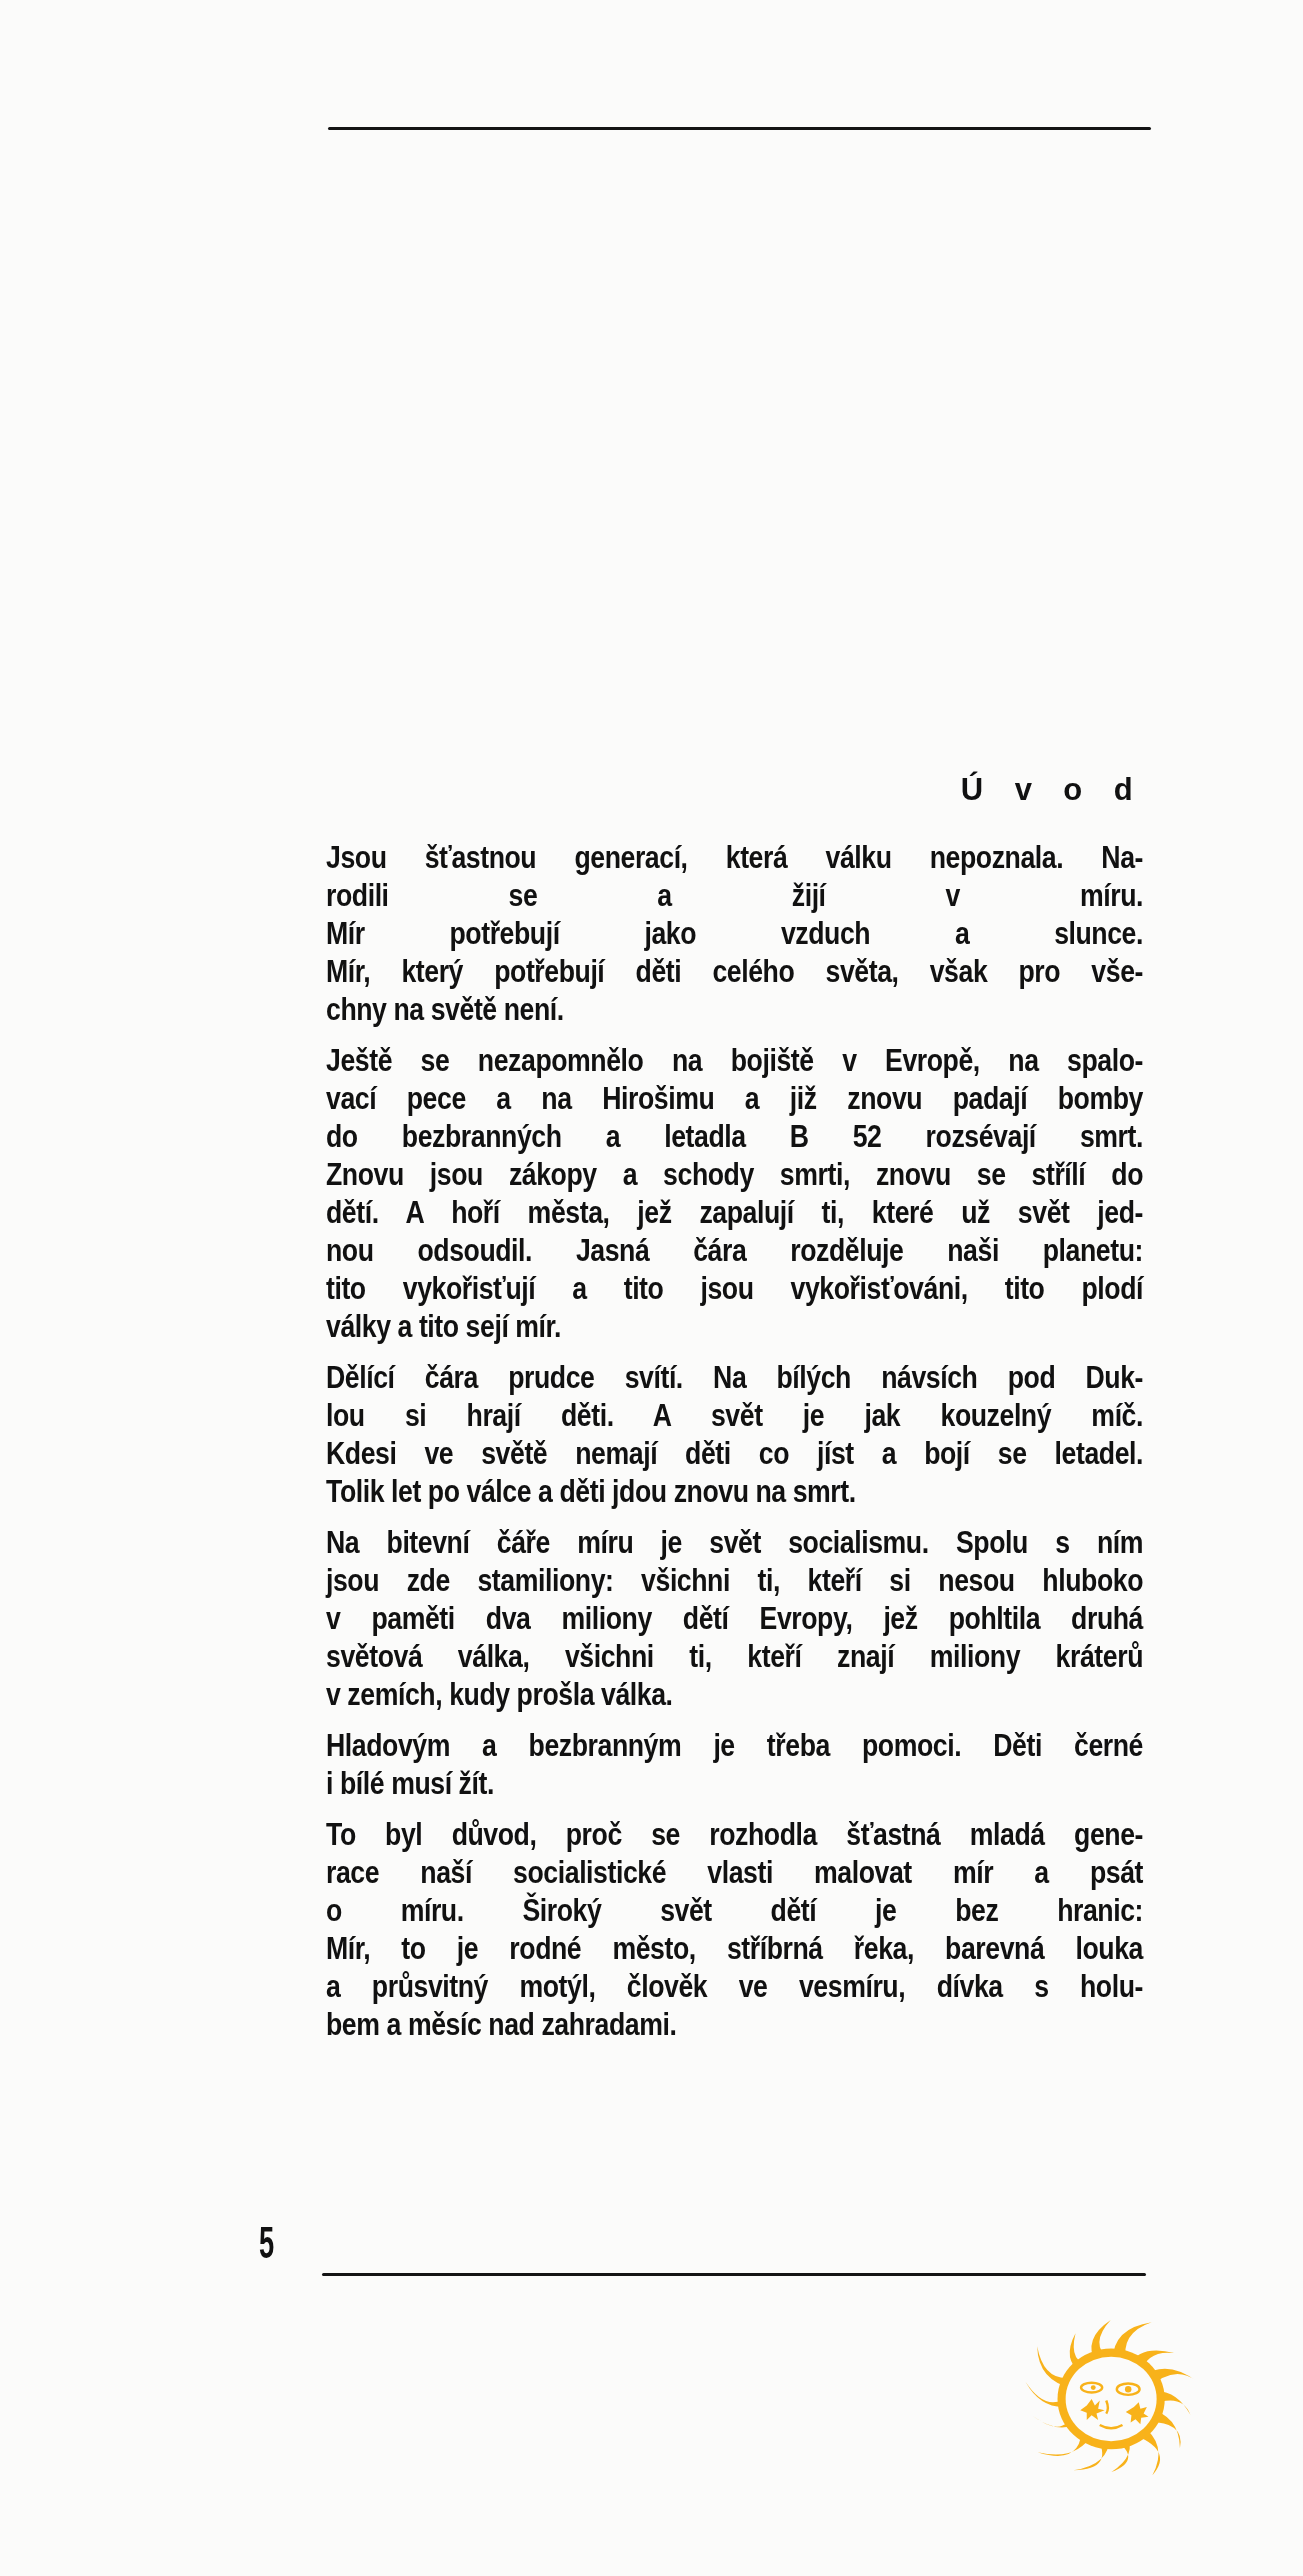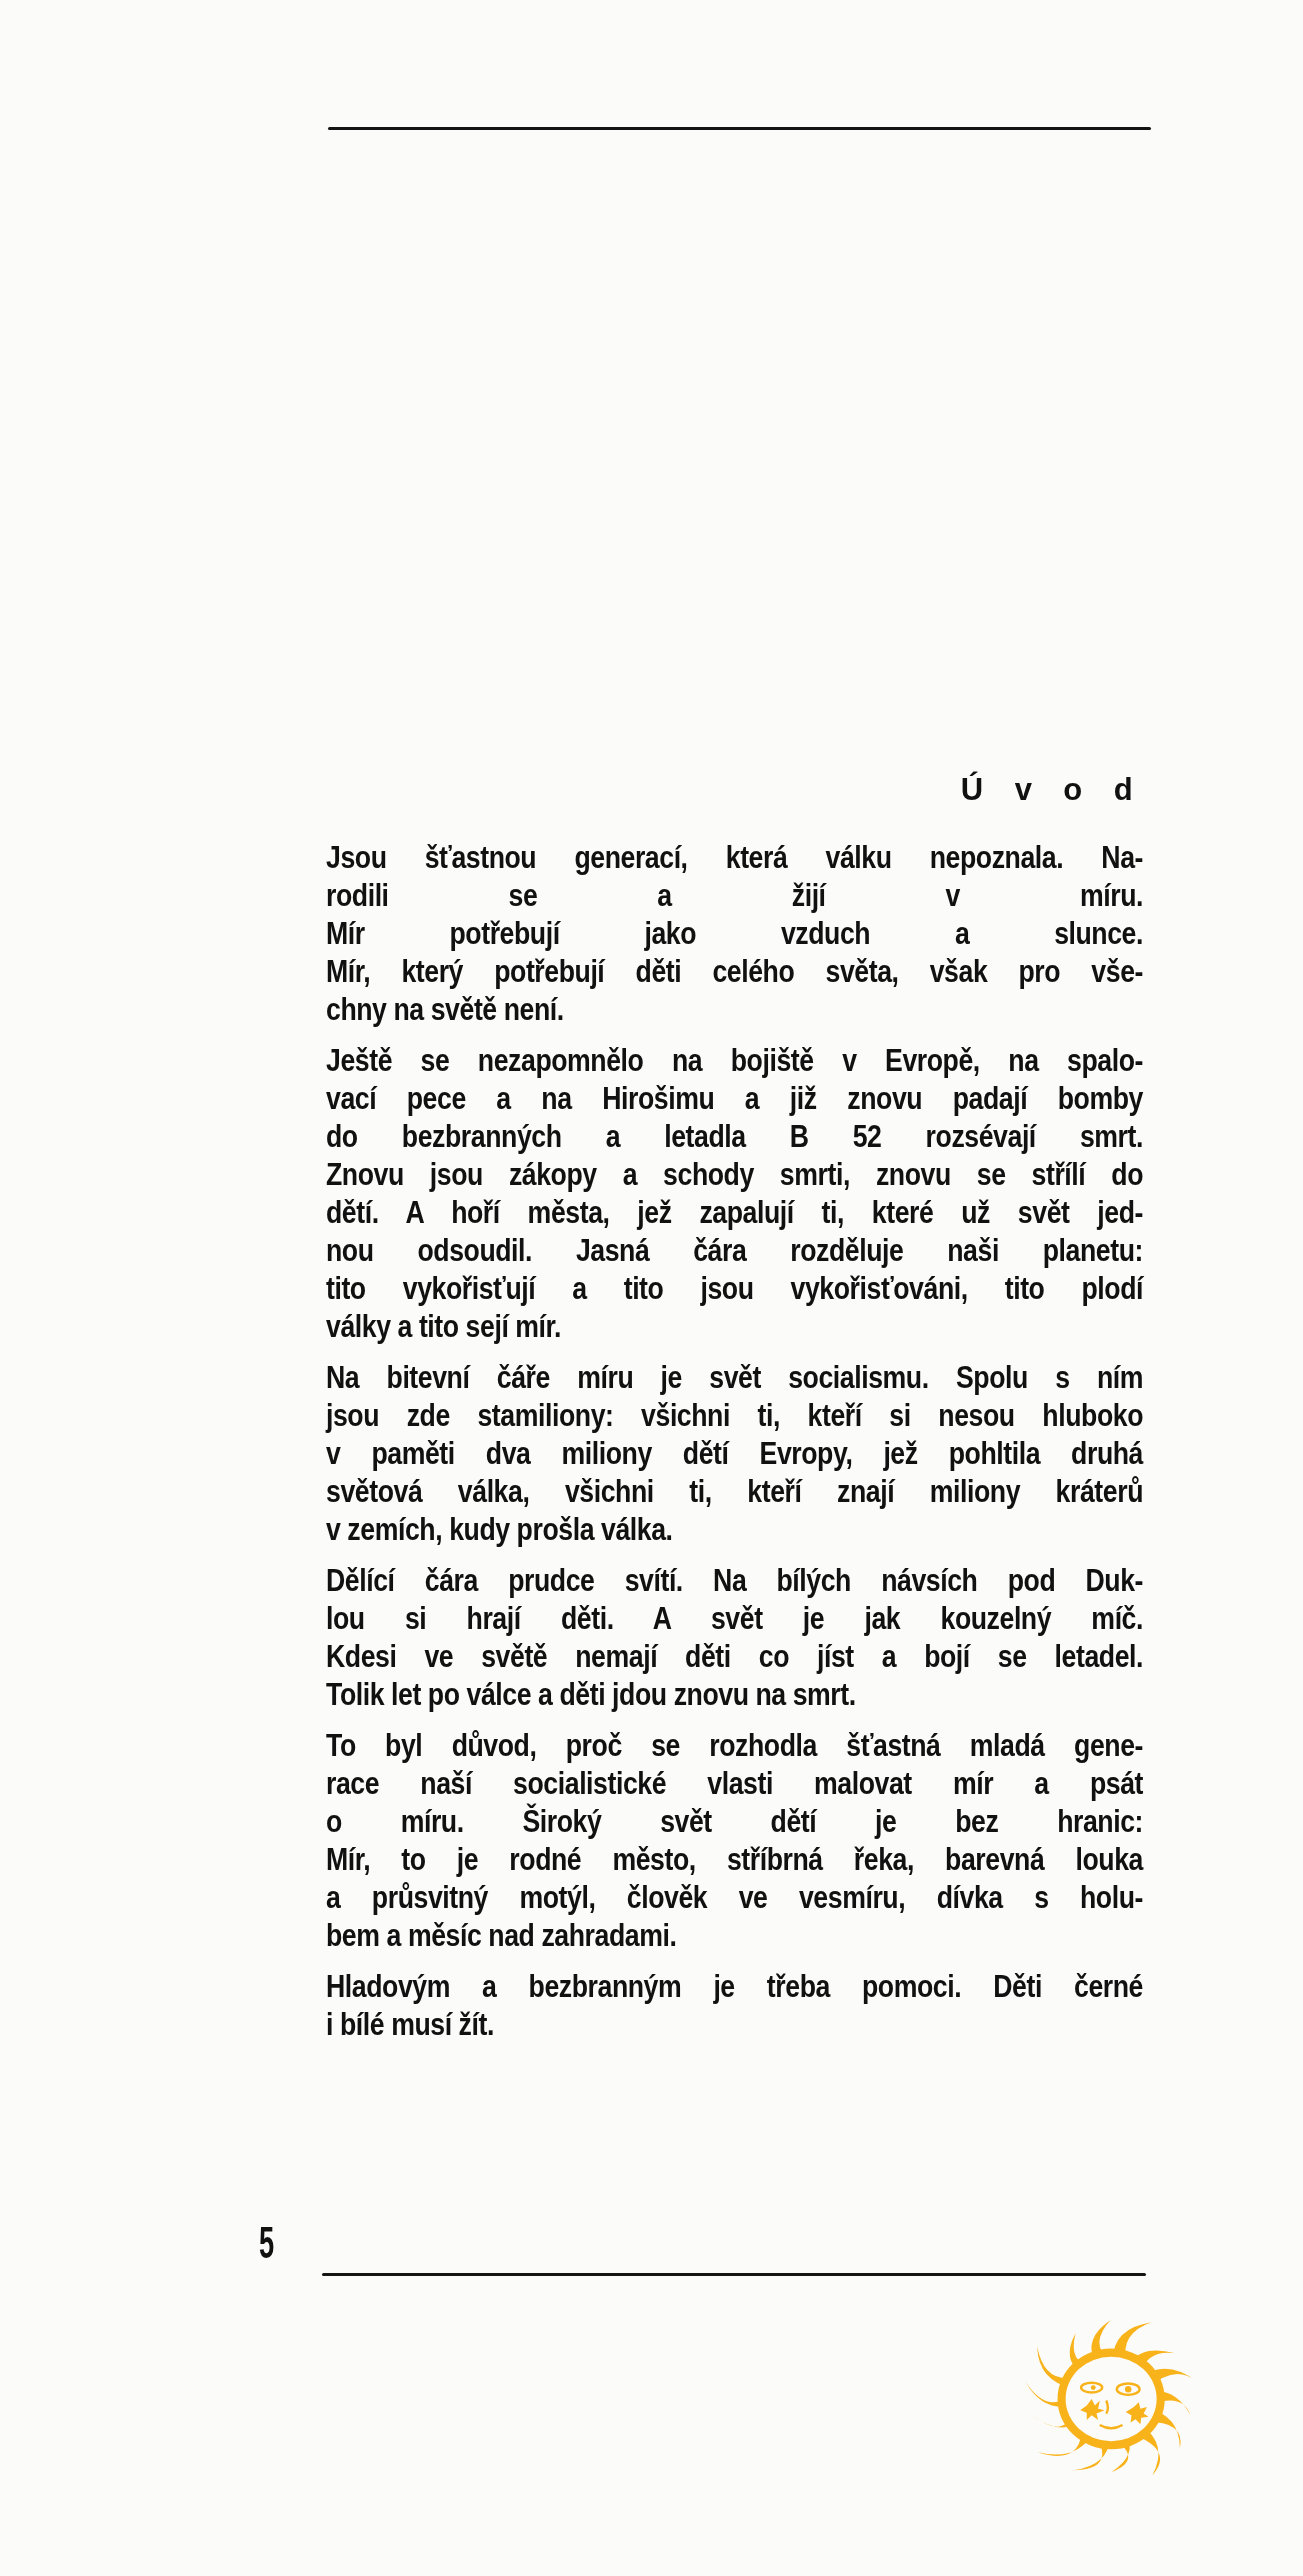--- a/index.html
+++ b/index.html
@@ -92,43 +92,43 @@
         <span class="line">Ještě se nezapomnělo na bojiště v Evropě, na spalo-</span>
         <span class="line">vací pece a na Hirošimu a již znovu padají bomby</span>
         <span class="line">do bezbranných a letadla B 52 rozsévají smrt.</span>
         <span class="line">Znovu jsou zákopy a schody smrti, znovu se střílí do</span>
         <span class="line">dětí. A hoří města, jež zapalují ti, které už svět jed-</span>
         <span class="line">nou odsoudil. Jasná čára rozděluje naši planetu:</span>
         <span class="line">tito vykořisťují a tito jsou vykořisťováni, tito plodí</span>
         <span class="line last">války a tito sejí mír.</span>
       </div>
       <div class="para">
+        <span class="line">Dělící čára prudce svítí. Na bílých návsích pod Duk-</span>
+        <span class="line">lou si hrají děti. A svět je jak kouzelný míč.</span>
+        <span class="line">Kdesi ve světě nemají děti co jíst a bojí se letadel.</span>
+        <span class="line last">Tolik let po válce a děti jdou znovu na smrt.</span>
+      </div>
+      <div class="para">
         <span class="line">Na bitevní čáře míru je svět socialismu. Spolu s ním</span>
         <span class="line">jsou zde stamiliony: všichni ti, kteří si nesou hluboko</span>
         <span class="line">v paměti dva miliony dětí Evropy, jež pohltila druhá</span>
         <span class="line">světová válka, všichni ti, kteří znají miliony kráterů</span>
         <span class="line last">v zemích, kudy prošla válka.</span>
       </div>
       <div class="para">
-        <span class="line">Dělící čára prudce svítí. Na bílých návsích pod Duk-</span>
-        <span class="line">lou si hrají děti. A svět je jak kouzelný míč.</span>
-        <span class="line">Kdesi ve světě nemají děti co jíst a bojí se letadel.</span>
-        <span class="line last">Tolik let po válce a děti jdou znovu na smrt.</span>
+        <span class="line">Hladovým a bezbranným je třeba pomoci. Děti černé</span>
+        <span class="line last">i bílé musí žít.</span>
       </div>
       <div class="para">
         <span class="line">To byl důvod, proč se rozhodla šťastná mladá gene-</span>
         <span class="line">race naší socialistické vlasti malovat mír a psát</span>
         <span class="line">o míru. Široký svět dětí je bez hranic:</span>
         <span class="line">Mír, to je rodné město, stříbrná řeka, barevná louka</span>
         <span class="line">a průsvitný motýl, člověk ve vesmíru, dívka s holu-</span>
         <span class="line last">bem a měsíc nad zahradami.</span>
-      </div>
-      <div class="para">
-        <span class="line">Hladovým a bezbranným je třeba pomoci. Děti černé</span>
-        <span class="line last">i bílé musí žít.</span>
       </div>
     </div>
 </div>
 
 <div id="page-number">5</div>
 
 <div id="rule-bottom" class="rule"></div>
 
 <svg id="sun-logo" viewBox="0 0 240 210" xmlns="http://www.w3.org/2000/svg">
   <g id="sun-rays" fill="#F8B21A">

